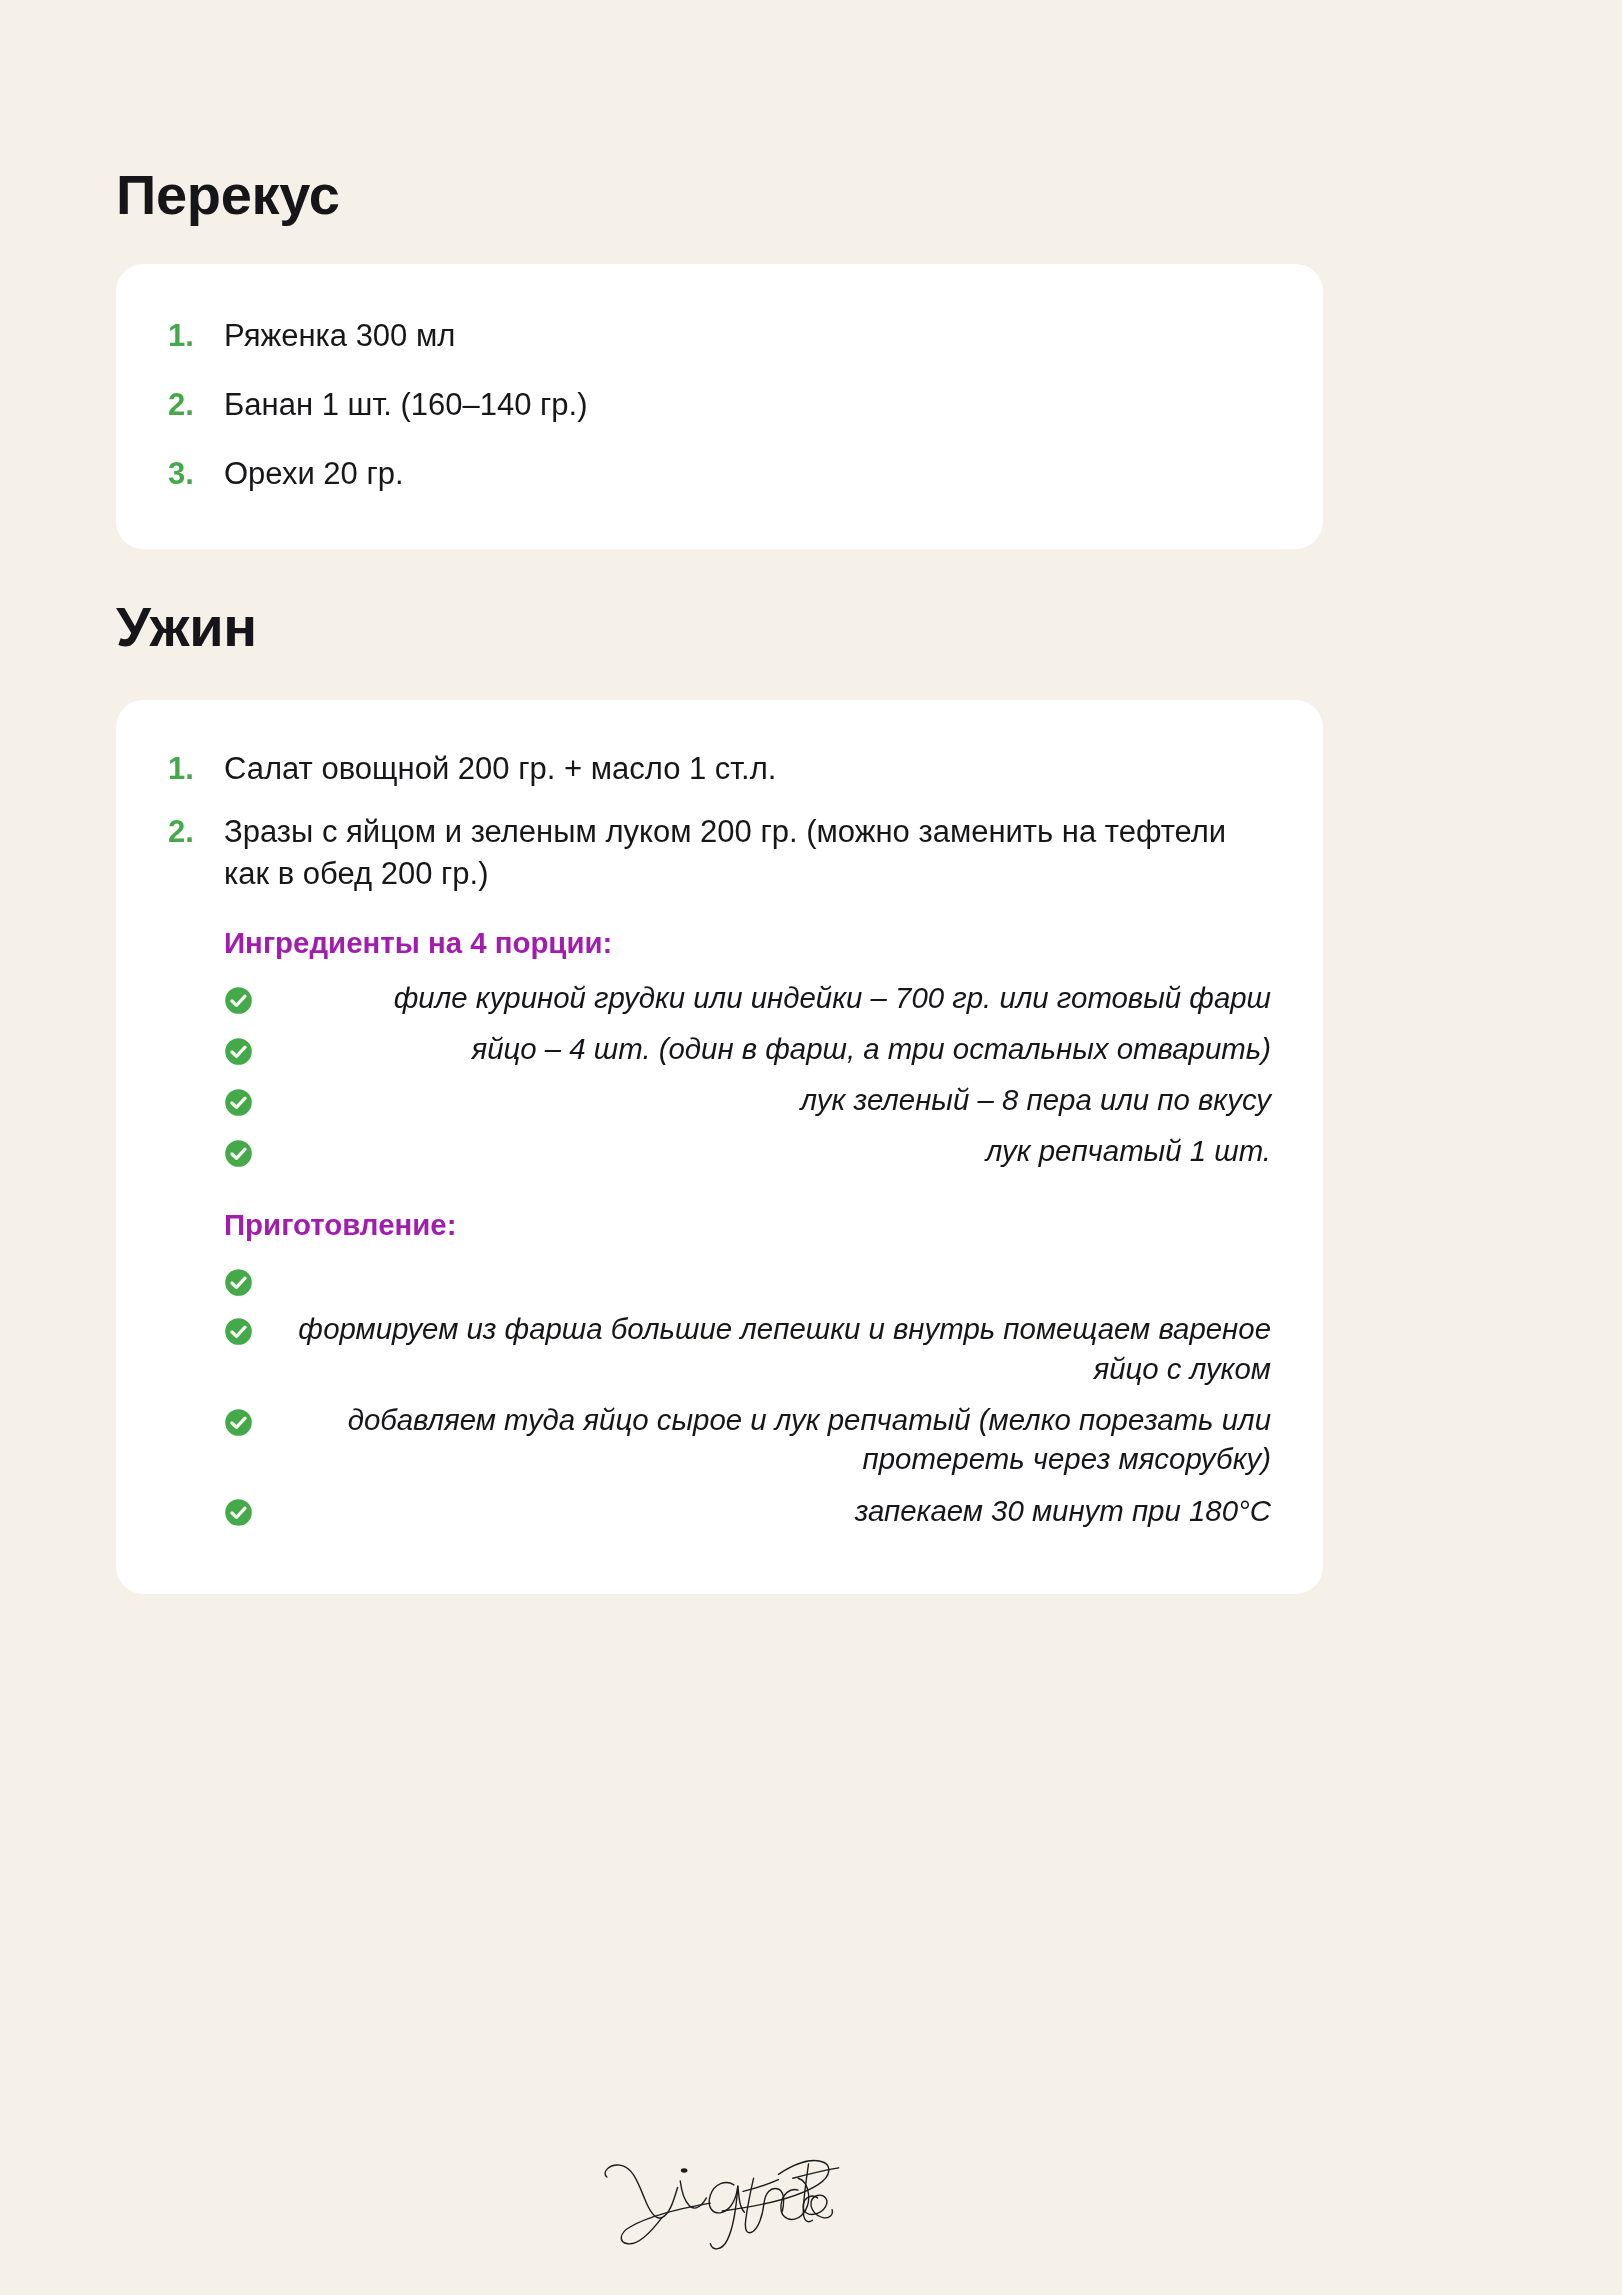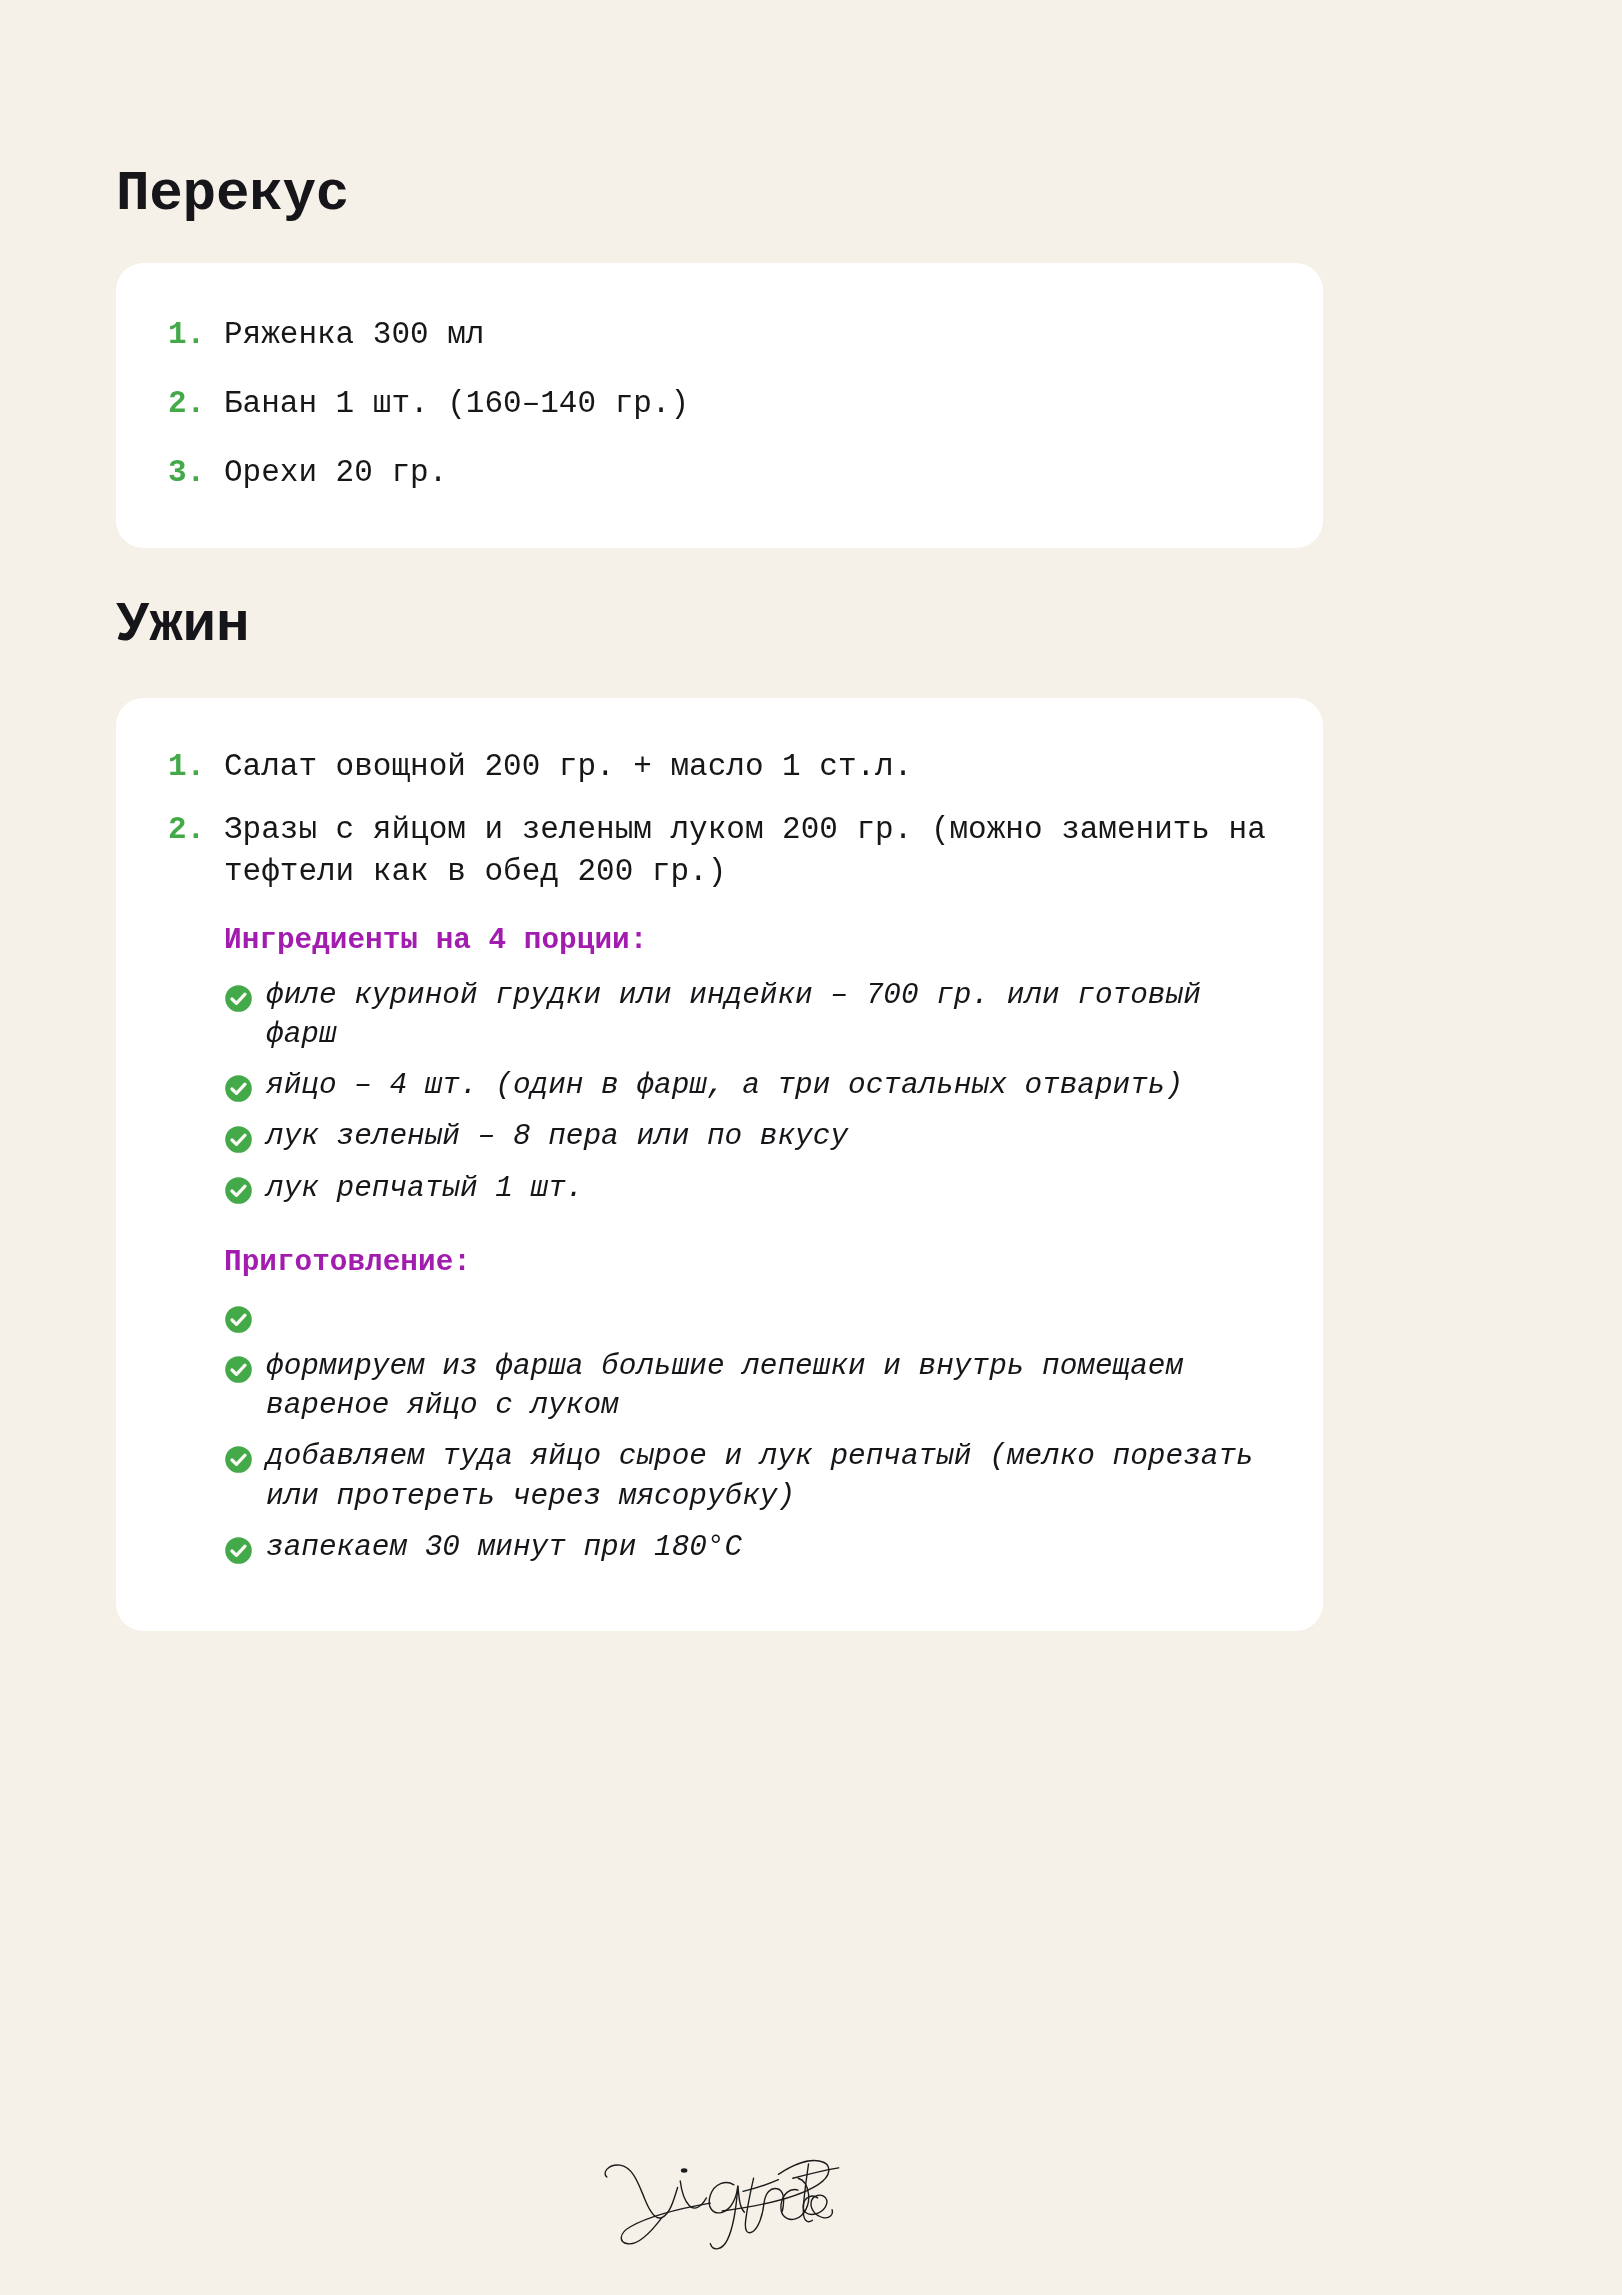--- a/index.html
+++ b/index.html
@@ -4,21 +4,21 @@
 <style>
   * { margin:0; padding:0; box-sizing:border-box; }
   html,body { width:1623px; height:2295px; }
   body {
     background:#F5F1E8;
     font-family:"Liberation Sans", sans-serif;
     color:#17171A;
     position:relative;
     overflow:hidden;
   }
-  .page { position:relative; width:1439px; height:2295px; padding:0;font-family:Liberation Mono, monospace; }
+  .page { position:relative; width:1439px; height:2295px; padding:0; }
 
   .section-title {
     font-size:56px;
     font-weight:700;
     letter-spacing:-0.3px;
     color:#16161A;
     margin-left:116px;
   }
   #snack-title { padding-top:162px; }
   #dinner-title { padding-top:45px; }
@@ -69,21 +69,21 @@
     padding:5.9px 0;
     color:#16161A;
   }
   .check-icon {
     flex:0 0 42px;
     width:30px; height:30px;
     margin-top:7.9px;
     display:inline-block;
   }
   .check-icon svg { display:block; width:29px; height:29px; }
-  .check-text { flex:1 1 auto; }
+  .check-text { flex:1 1 auto;text-align:right; }
 
   .signature {
     position:absolute;
     left:0; right:0;
     top:2135px;
     text-align:center;
     pointer-events:none;
   }
   .signature svg { display:inline-block; }
 </style>

